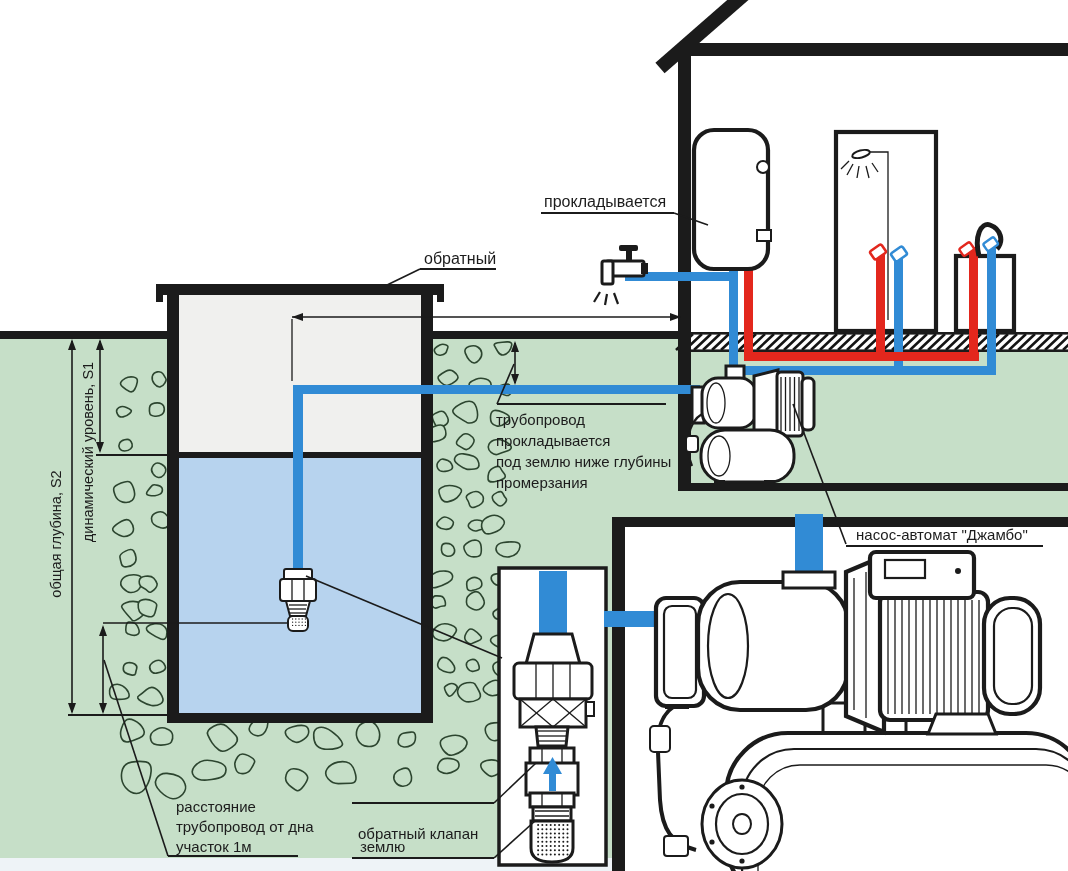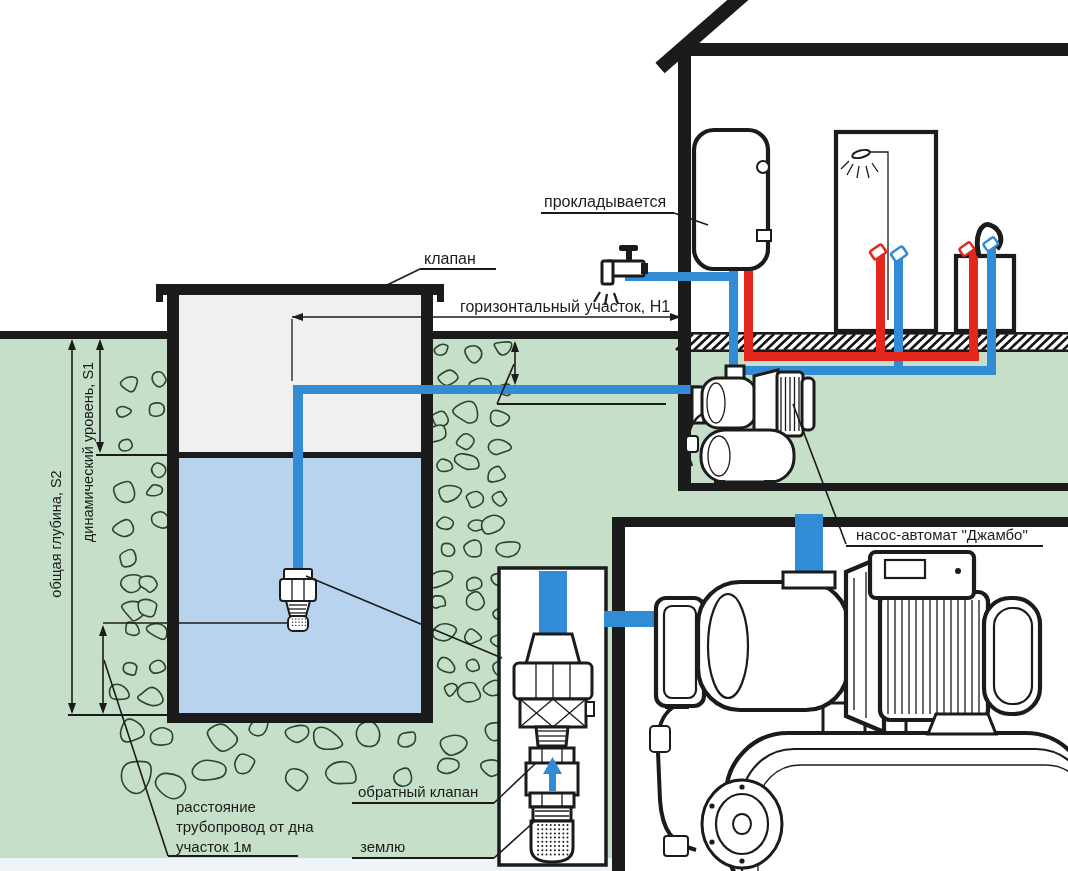--- a/index.html
+++ b/index.html
@@ -516,36 +516,41 @@
     <line x1="352" y1="858" x2="494" y2="858" class="ln2"></line>
     <line x1="494" y1="858" x2="535" y2="821" class="ln"></line>
 
     <line x1="168" y1="856" x2="298" y2="856" class="ln2"></line>
     <line x1="168" y1="856" x2="104" y2="660" class="ln"></line>
 
     <line x1="306" y1="576" x2="502" y2="658" class="ln"></line>
   </g>
 </svg>
 
-<div class="lbl lbl16" style="left:424px;top:248px;">клапан</div>
-
-<div class="lbl lbl16 center" style="left:445px;top:296px;width:240px;">горизонтальный участок, Н1</div>
+<div class="lbl lbl16" style="left:424px;top:248px;">обратный</div>
+
 
 <div class="lbl lbl16" style="left:544px;top:191px;">прокладывается</div>
 
+<div class="lbl" style="left:496px;top:409px;">
+  <div>трубопровод</div>
+  <div>прокладывается</div>
+  <div>под землю ниже глубины</div>
+  <div>промерзания</div>
+</div>
 
 <div class="vlbl" style="left:56px;top:534px;">общая глубина, S2</div>
 
 <div class="vlbl" style="left:88px;top:452px;">динамический уровень, S1</div>
 
 <div class="lbl" style="left:176px;top:797px;line-height:20px;">
   <div>расстояние</div>
   <div>трубопровод от дна</div>
   <div>участок 1м</div>
 </div>
 
-<div class="lbl" style="left:358px;top:781px;">обратный клапан</div>
+<div class="lbl" style="left:358px;top:823px;">обратный клапан</div>
 
 <div class="lbl" style="left:360px;top:836px;">землю</div>
 
 <div class="lbl" style="left:856px;top:524px;">насос-автомат "Джамбо"</div>
 
 </div>
 
 </body></html>

